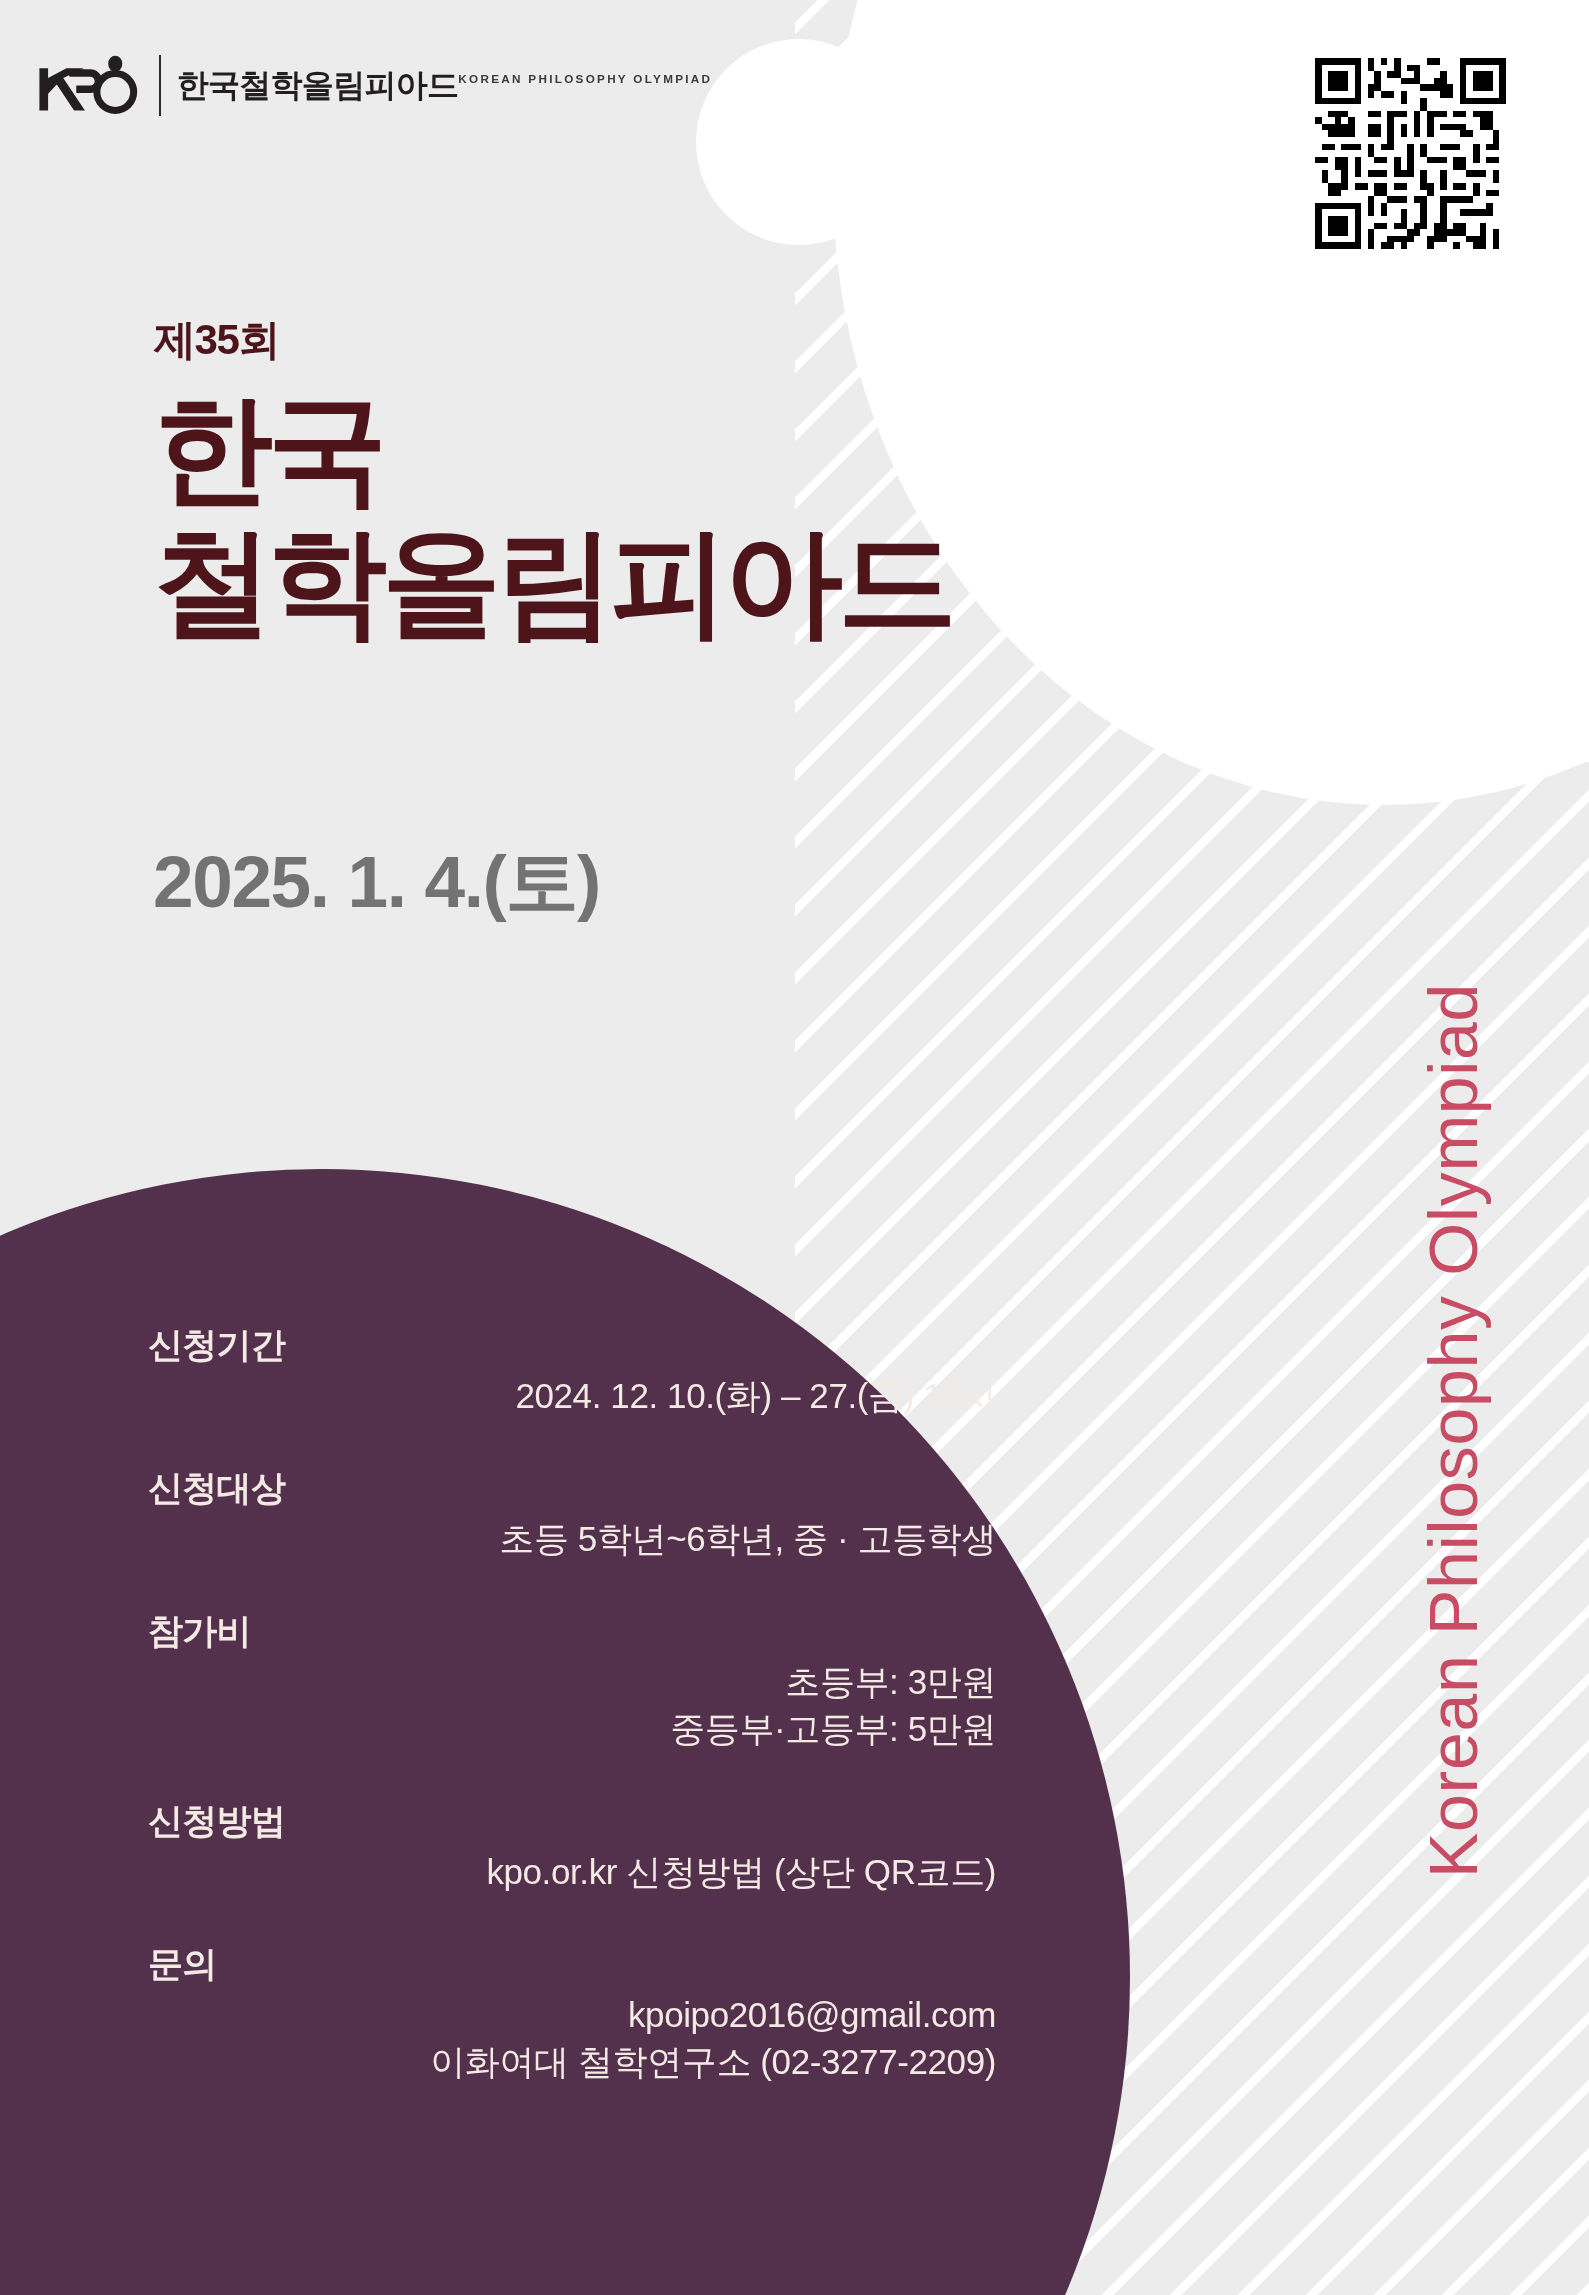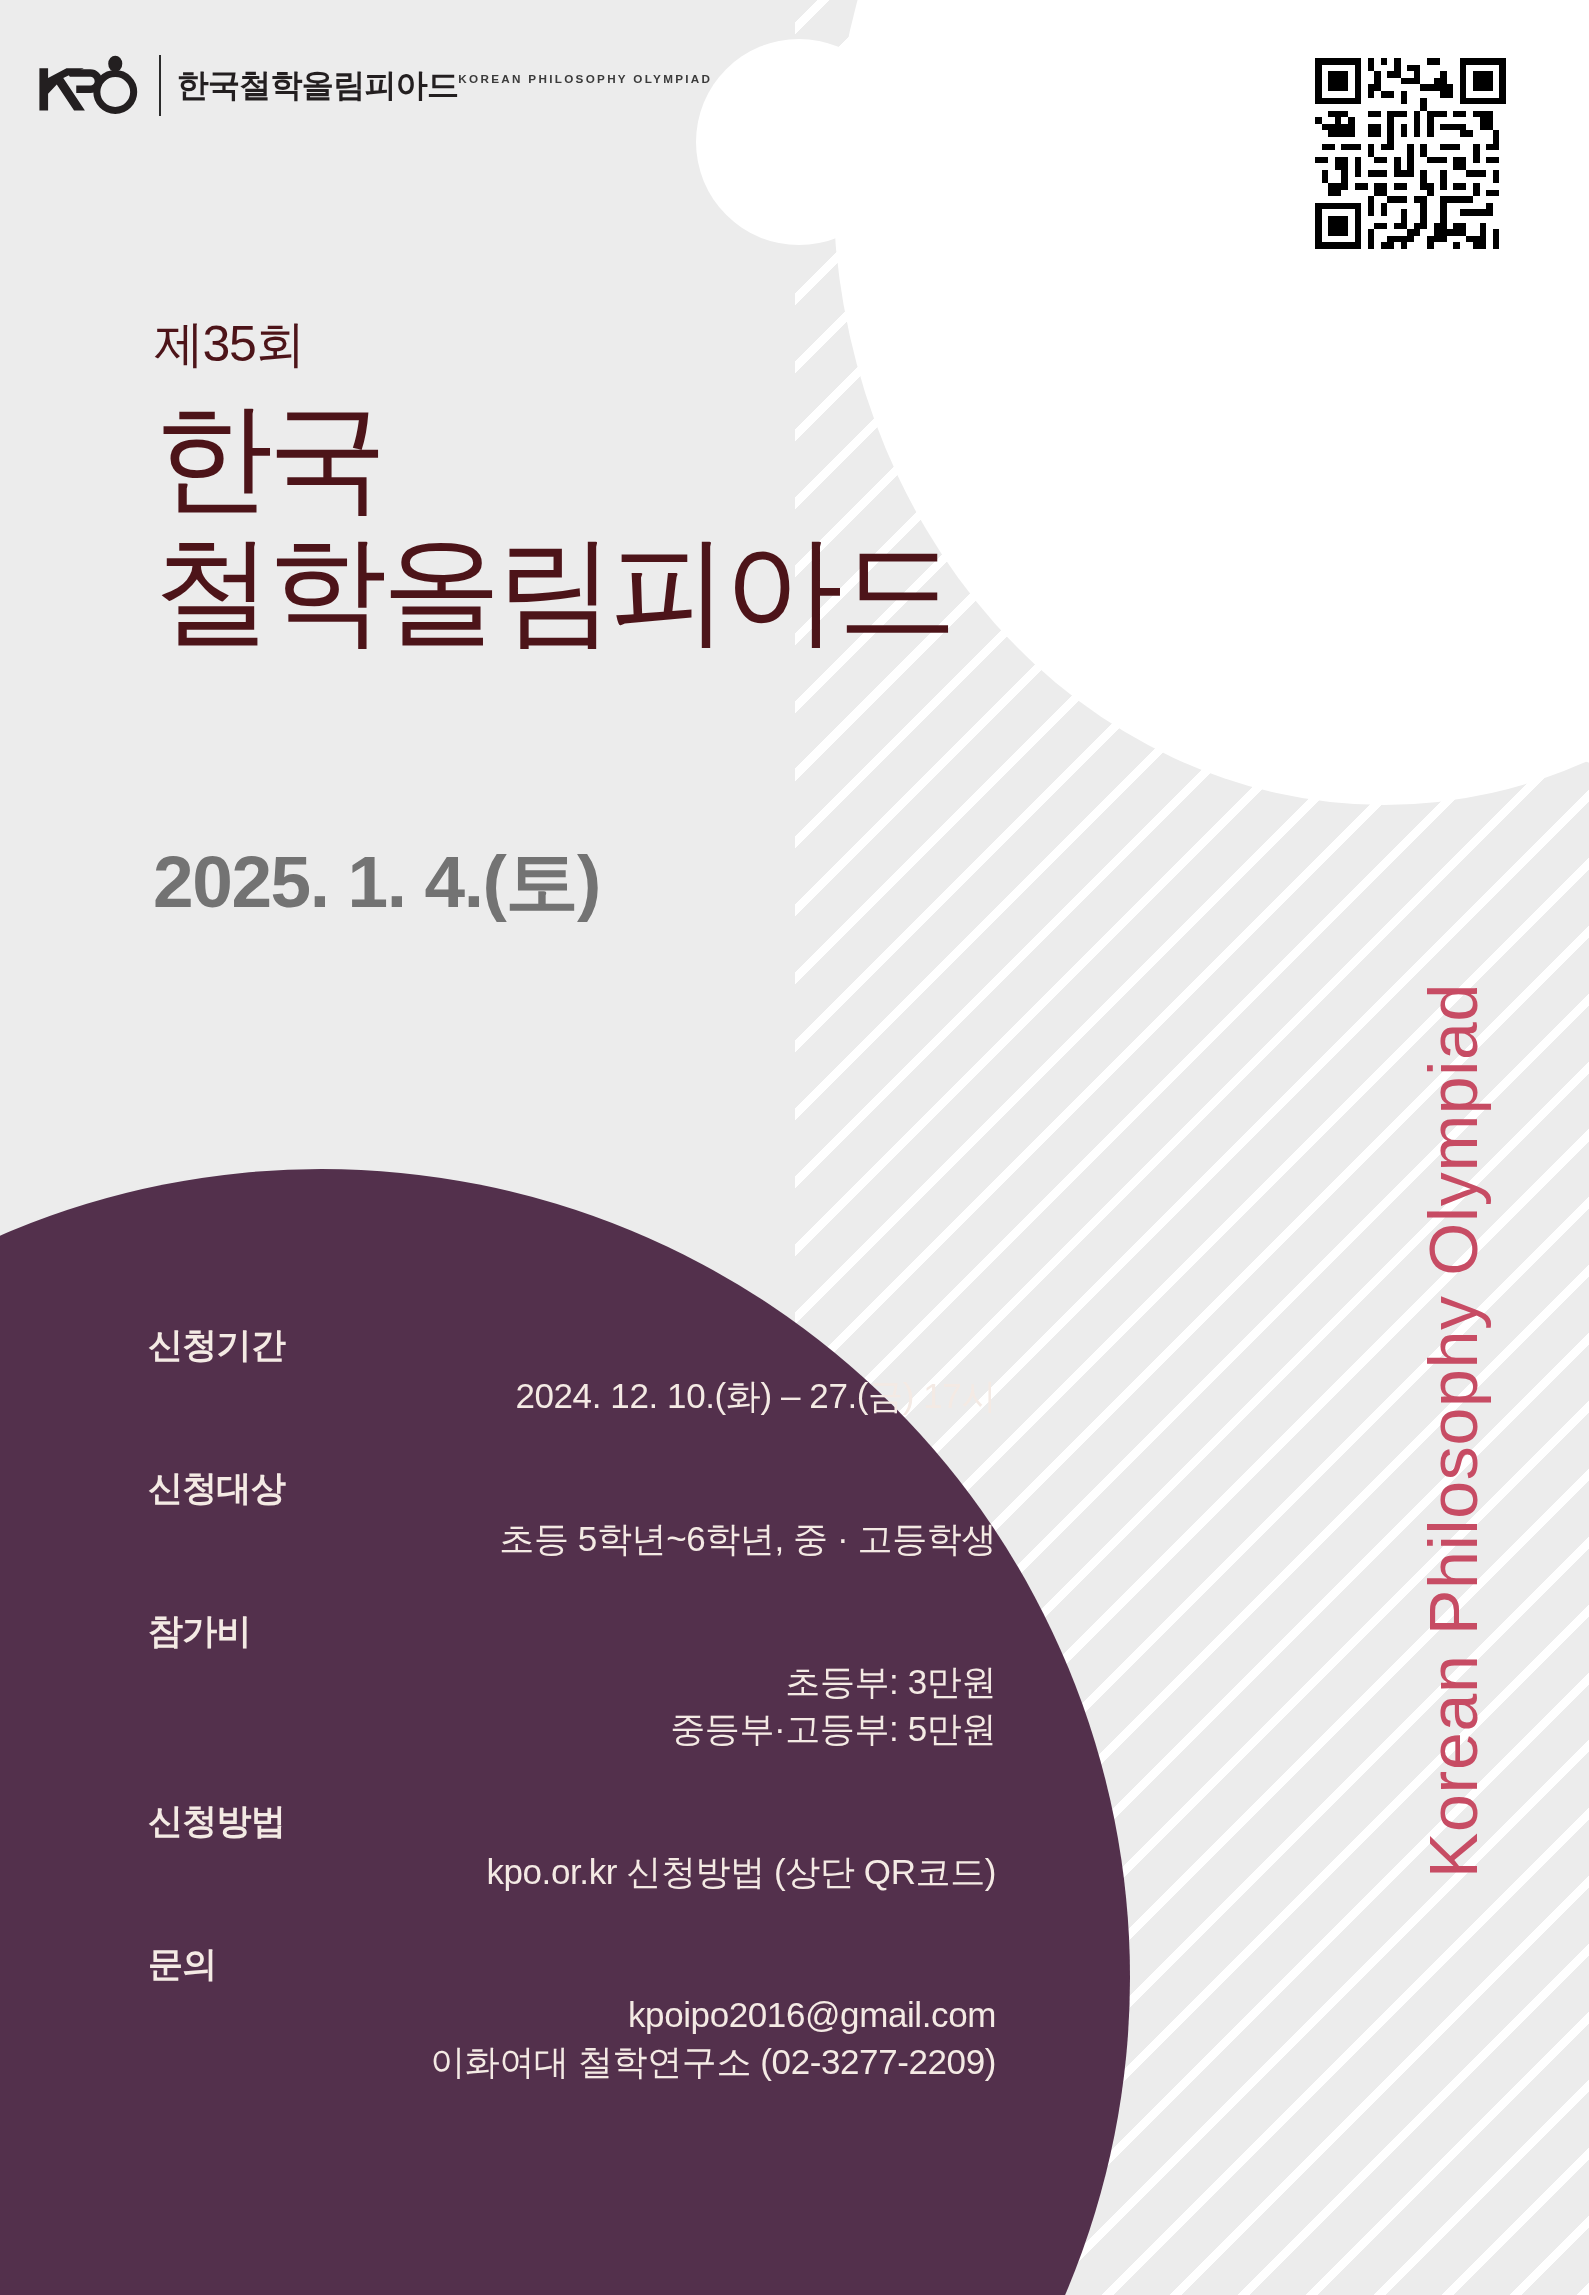--- a/index.html
+++ b/index.html
@@ -133,30 +133,30 @@
   .qr svg { display: block; width: 100%; height: 100%; }
 
   
   .headline {
     position: absolute;
     left: 154px;
     top: 319px;
     width: 1130px;
   }
   .edition {
-    font-size: 50px;
-    font-weight: 400;
+    font-size: 42px;
+    font-weight: 700;
     color: #4D1419;
     letter-spacing: -1.4px;
     line-height: 1;
     margin-bottom: 21px;
   }
   .title-line {
     font-size: 119px;
-    font-weight: 400;
+    font-weight: 700;
     color: #4D1419;
     letter-spacing: -5px;
     line-height: 1.12;
     white-space: nowrap;
   }
 
   
   .datetime {
     position: absolute;
     left: 153px;

